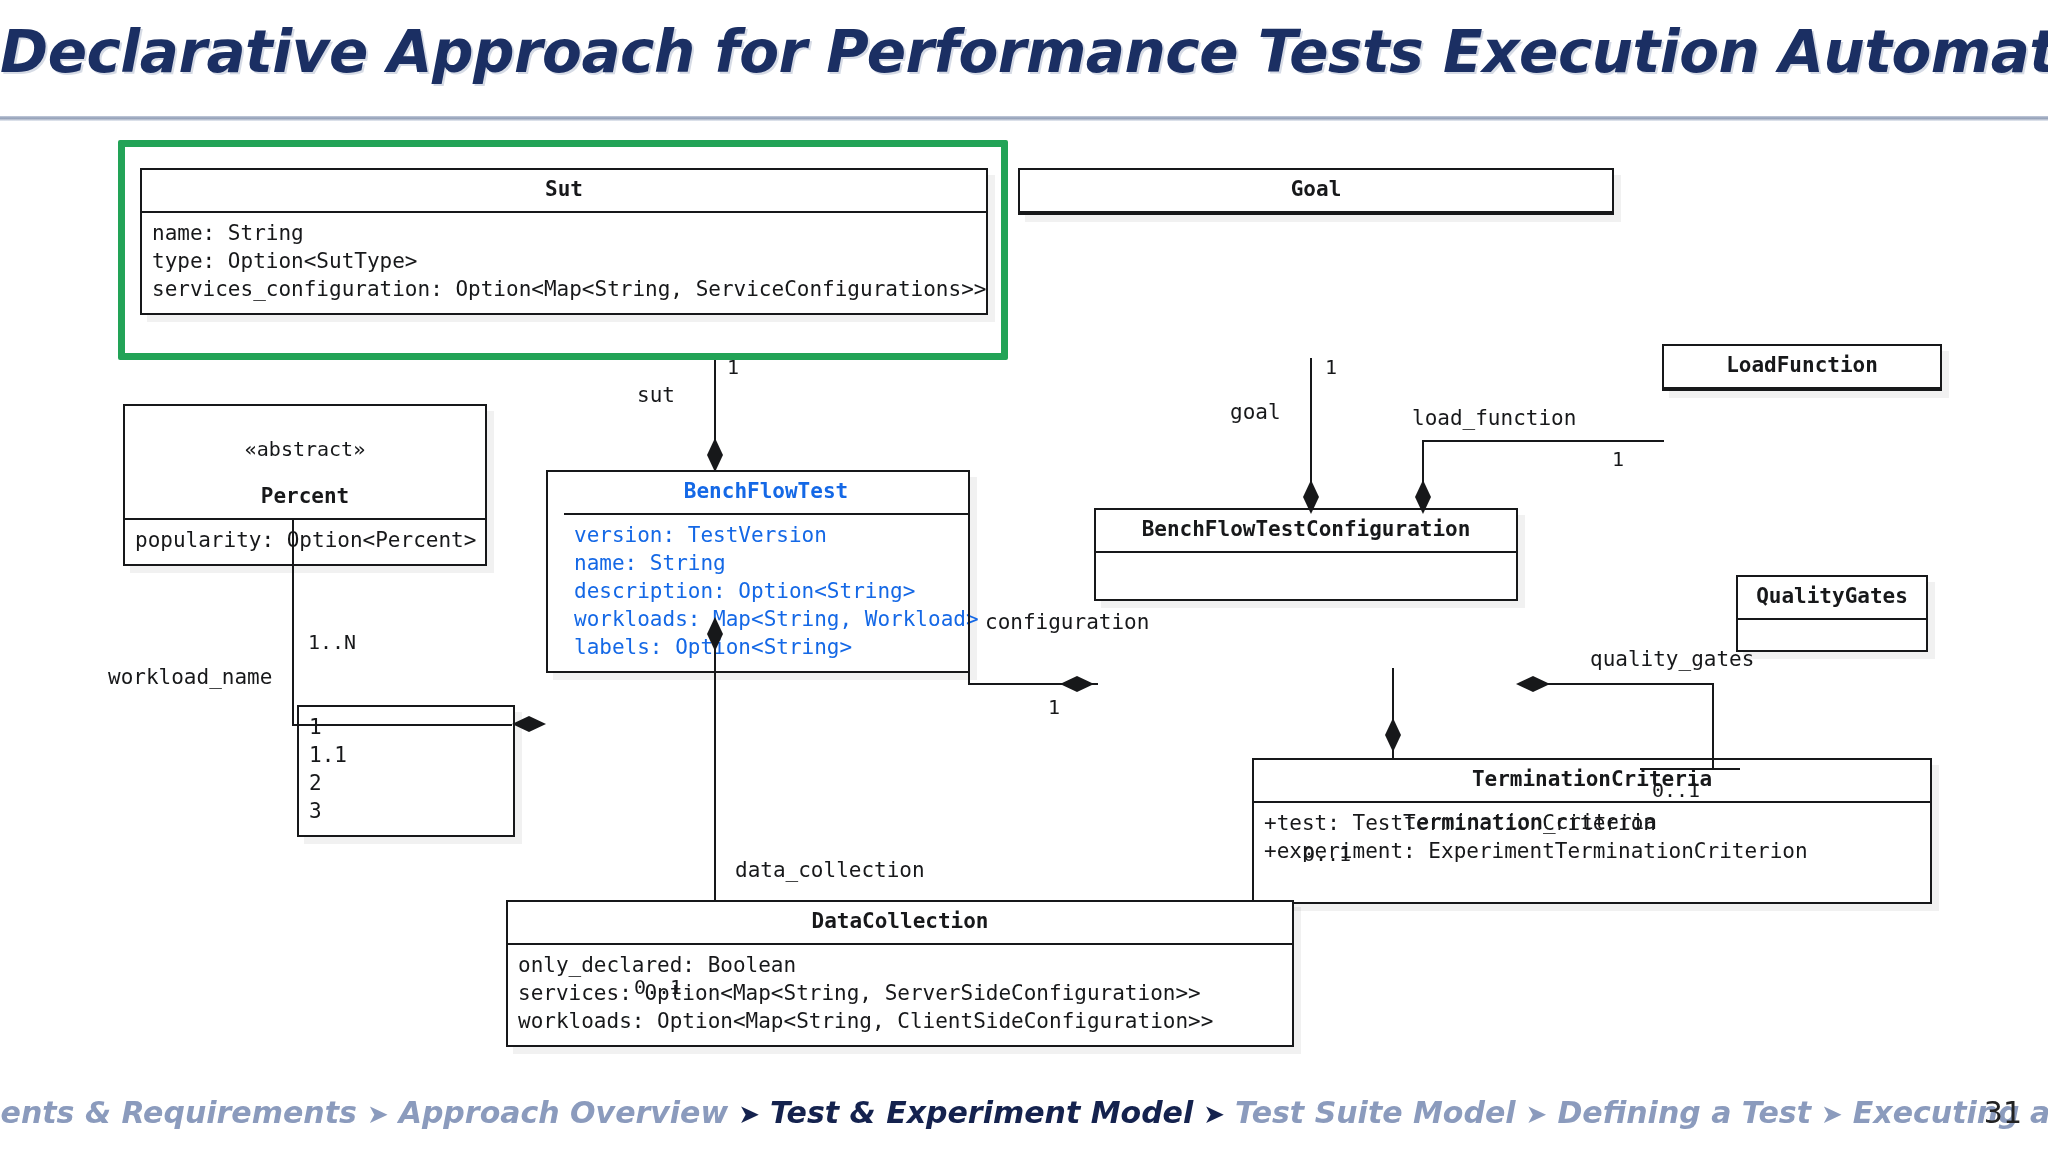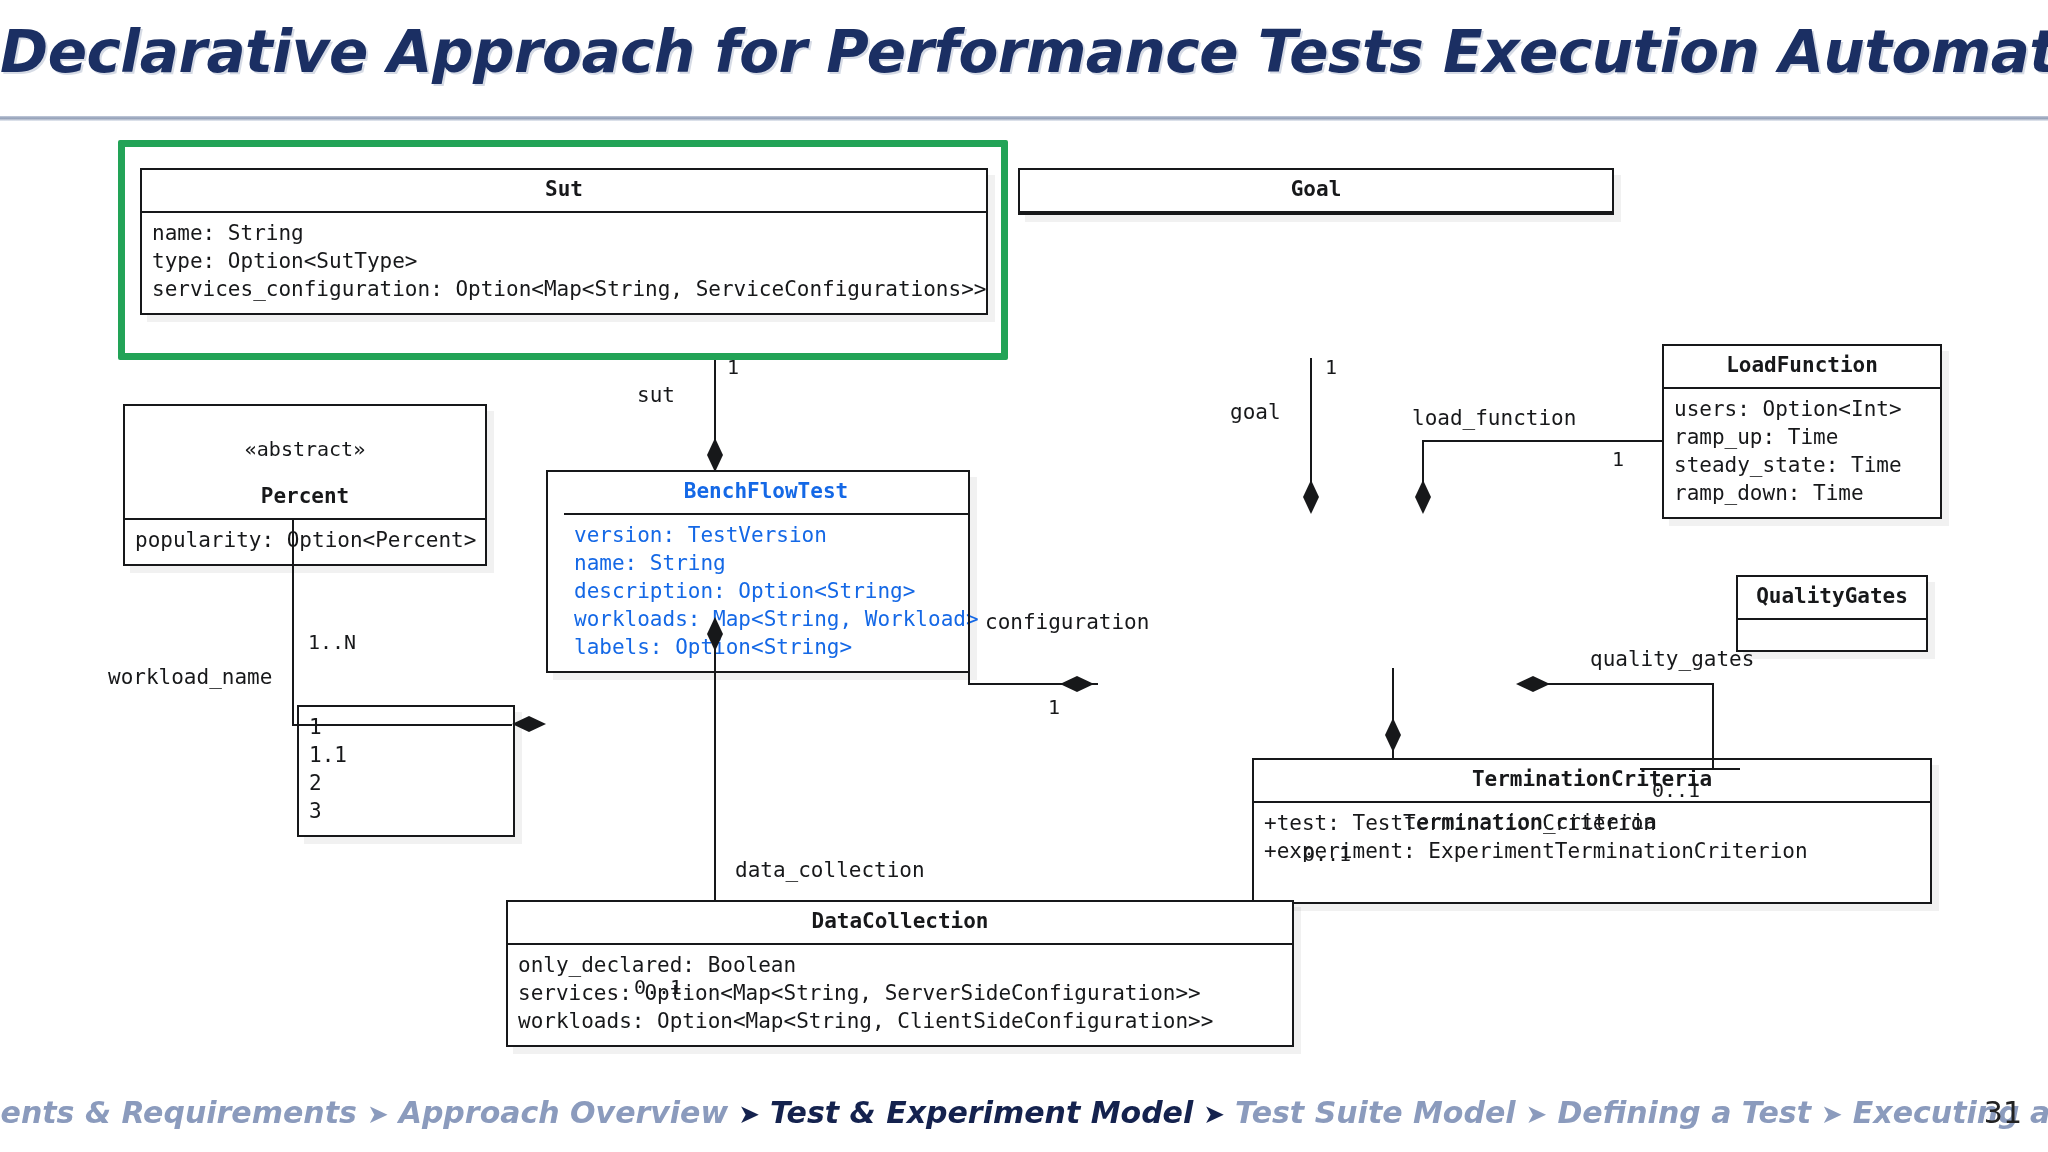--- a/index.html
+++ b/index.html
@@ -161,24 +161,20 @@
 type: Option&lt;SutType&gt;
 services_configuration: Option&lt;Map&lt;String, ServiceConfigurations&gt;&gt;</div>
     </div>
 
     <div class="uml" style="left:1018px; top:48px; width:596px;">
       <div class="hdr">Goal</div>
     </div>
 
     <div class="uml" style="left:1662px; top:224px; width:280px;">
       <div class="hdr">LoadFunction</div>
-      <div class="body">users: Option&lt;Int&gt;
-ramp_up: Time
-steady_state: Time
-ramp_down: Time</div>
     </div>
 
     <div class="uml" style="left:123px; top:284px; width:364px;">
       <div class="hdr">
         <span class="stereo">«abstract»</span>
         <span>Percent</span>
       </div>
       <div class="body">popularity: Option&lt;Percent&gt;</div>
     </div>
 
@@ -191,20 +187,24 @@
 
     <div class="uml accent" style="left:546px; top:350px; width:424px;padding-left:16px;">
       <div class="hdr">BenchFlowTest</div>
       <div class="body">version: TestVersion
 name: String
 description: Option&lt;String&gt;
 workloads: Map&lt;String, Workload&gt;
 labels: Option&lt;String&gt;</div>
     </div>
 
+    <div class="uml" style="left:1094px; top:388px; width:424px;">
+      <div class="hdr">BenchFlowTestConfiguration</div>
+      <div class="body empty"></div>
+    </div>
 
     <div class="uml" style="left:1736px; top:455px; width:192px;">
       <div class="hdr">QualityGates</div>
       <div class="body empty" style="min-height:30px;"></div>
     </div>
 
     <div class="uml" style="left:1252px; top:638px; width:680px;">
       <div class="hdr">TerminationCriteria</div>
       <div class="body" style="padding-bottom:36px;">+test: TestTerminationCriterion
 +experiment: ExperimentTerminationCriterion</div>

